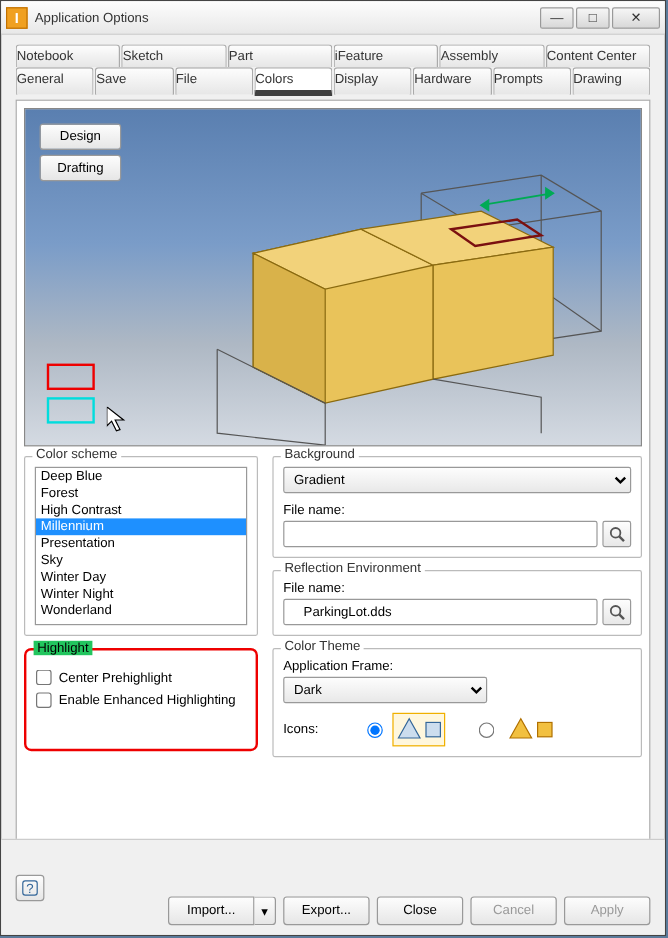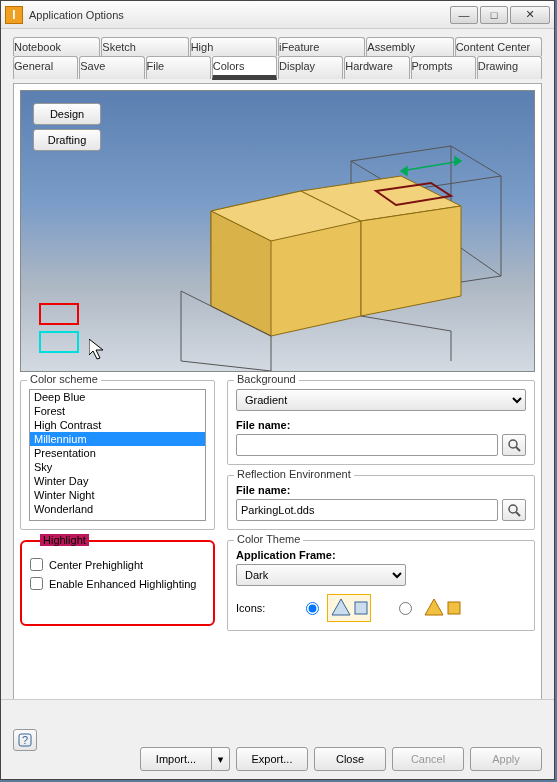--- a/index.html
+++ b/index.html
@@ -33,28 +33,28 @@
 .col-right { flex: 1; }
 
 .group { border: 1px solid #bbb; border-radius: 2px; padding: 8px; position: relative; margin-bottom: 10px; }
 .group .legend { position: absolute; top: -8px; left: 6px; background: #fff; padding: 0 3px; color: #333; }
 
 .listbox { width: 100%; height: 132px; border: 1px solid #999; background: #fff; overflow: auto; }
 .listbox .opt { padding: 1px 4px; cursor: pointer; }
 .listbox .opt.selected { background: #1e90ff; color: #fff; }
 
 .highlight-group { border: 2px solid #e00; border-radius: 6px; padding: 10px 8px 28px 8px; position: relative; }
-.highlight-group .legend2 { position: absolute; top: -8px; left: 18px; background: #be185d; padding: 0 3px; }
+.highlight-group .legend2 { position: absolute; top: -8px; left: 6px; background: #22c55e; padding: 0 3px; }
 .chk-row { display: flex; align-items: center; gap: 6px; margin: 6px 0; }
 .chk-row input { width: 13px; height: 13px; }
 
-.field-label { margin-bottom: 3px; display: block; font-weight: bold; }
+.field-label { margin-bottom: 3px; display: block; }
 .select { width: 100%; height: 22px; border: 1px solid #999; background: linear-gradient(to bottom, #fdfdfd, #e8e8e8); padding: 2px 4px; border-radius: 2px; }
 .txt-row { display: flex; gap: 4px; align-items: center; margin-top: 3px; }
-.txt-input { flex: 1; height: 22px; border: 1px solid #999; background: #fff; padding: 2px 4px; border-radius: 2px; }
+.txt-input { flex: 1; height: 22px; border: 1px solid #999; background: #fff; padding: 2px 16px; border-radius: 2px; }
 .icon-btn { width: 24px; height: 22px; border: 1px solid #999; background: linear-gradient(to bottom, #fdfdfd, #e8e8e8); border-radius: 2px; cursor: pointer; display: flex; align-items: center; justify-content: center; }
 
 .af-row { display: flex; align-items: center; gap: 6px; }
 .select.narrow { width: 170px; }
 
 .icons-row { display: flex; align-items: center; gap: 10px; margin-top: 8px; }
 .icons-row .lbl { width: 60px; }
 .radio-set { display: flex; align-items: center; gap: 8px; }
 .icon-sample { display: inline-flex; gap: 2px; align-items: center; padding: 2px; border: 1px solid transparent; }
 .icon-sample.sel { border: 1px solid #f0b000; background: #fff7dd; }
@@ -79,21 +79,21 @@
       <div class="win-btn">□</div>
       <div class="win-btn close">✕</div>
     </div>
   </div>
 
   <div class="content">
     <div class="tab-rows">
       <div class="tab-row" id="tabrow1">
           <div class="tab">Notebook</div>
           <div class="tab">Sketch</div>
-          <div class="tab">High</div>
+          <div class="tab">Part</div>
           <div class="tab">iFeature</div>
           <div class="tab">Assembly</div>
           <div class="tab">Content Center</div>
         </div>
       <div class="tab-row" id="tabrow2">
           <div class="tab">General</div>
           <div class="tab">Save</div>
           <div class="tab">File</div>
           <div class="tab active">Colors</div>
           <div class="tab">Display</div>

